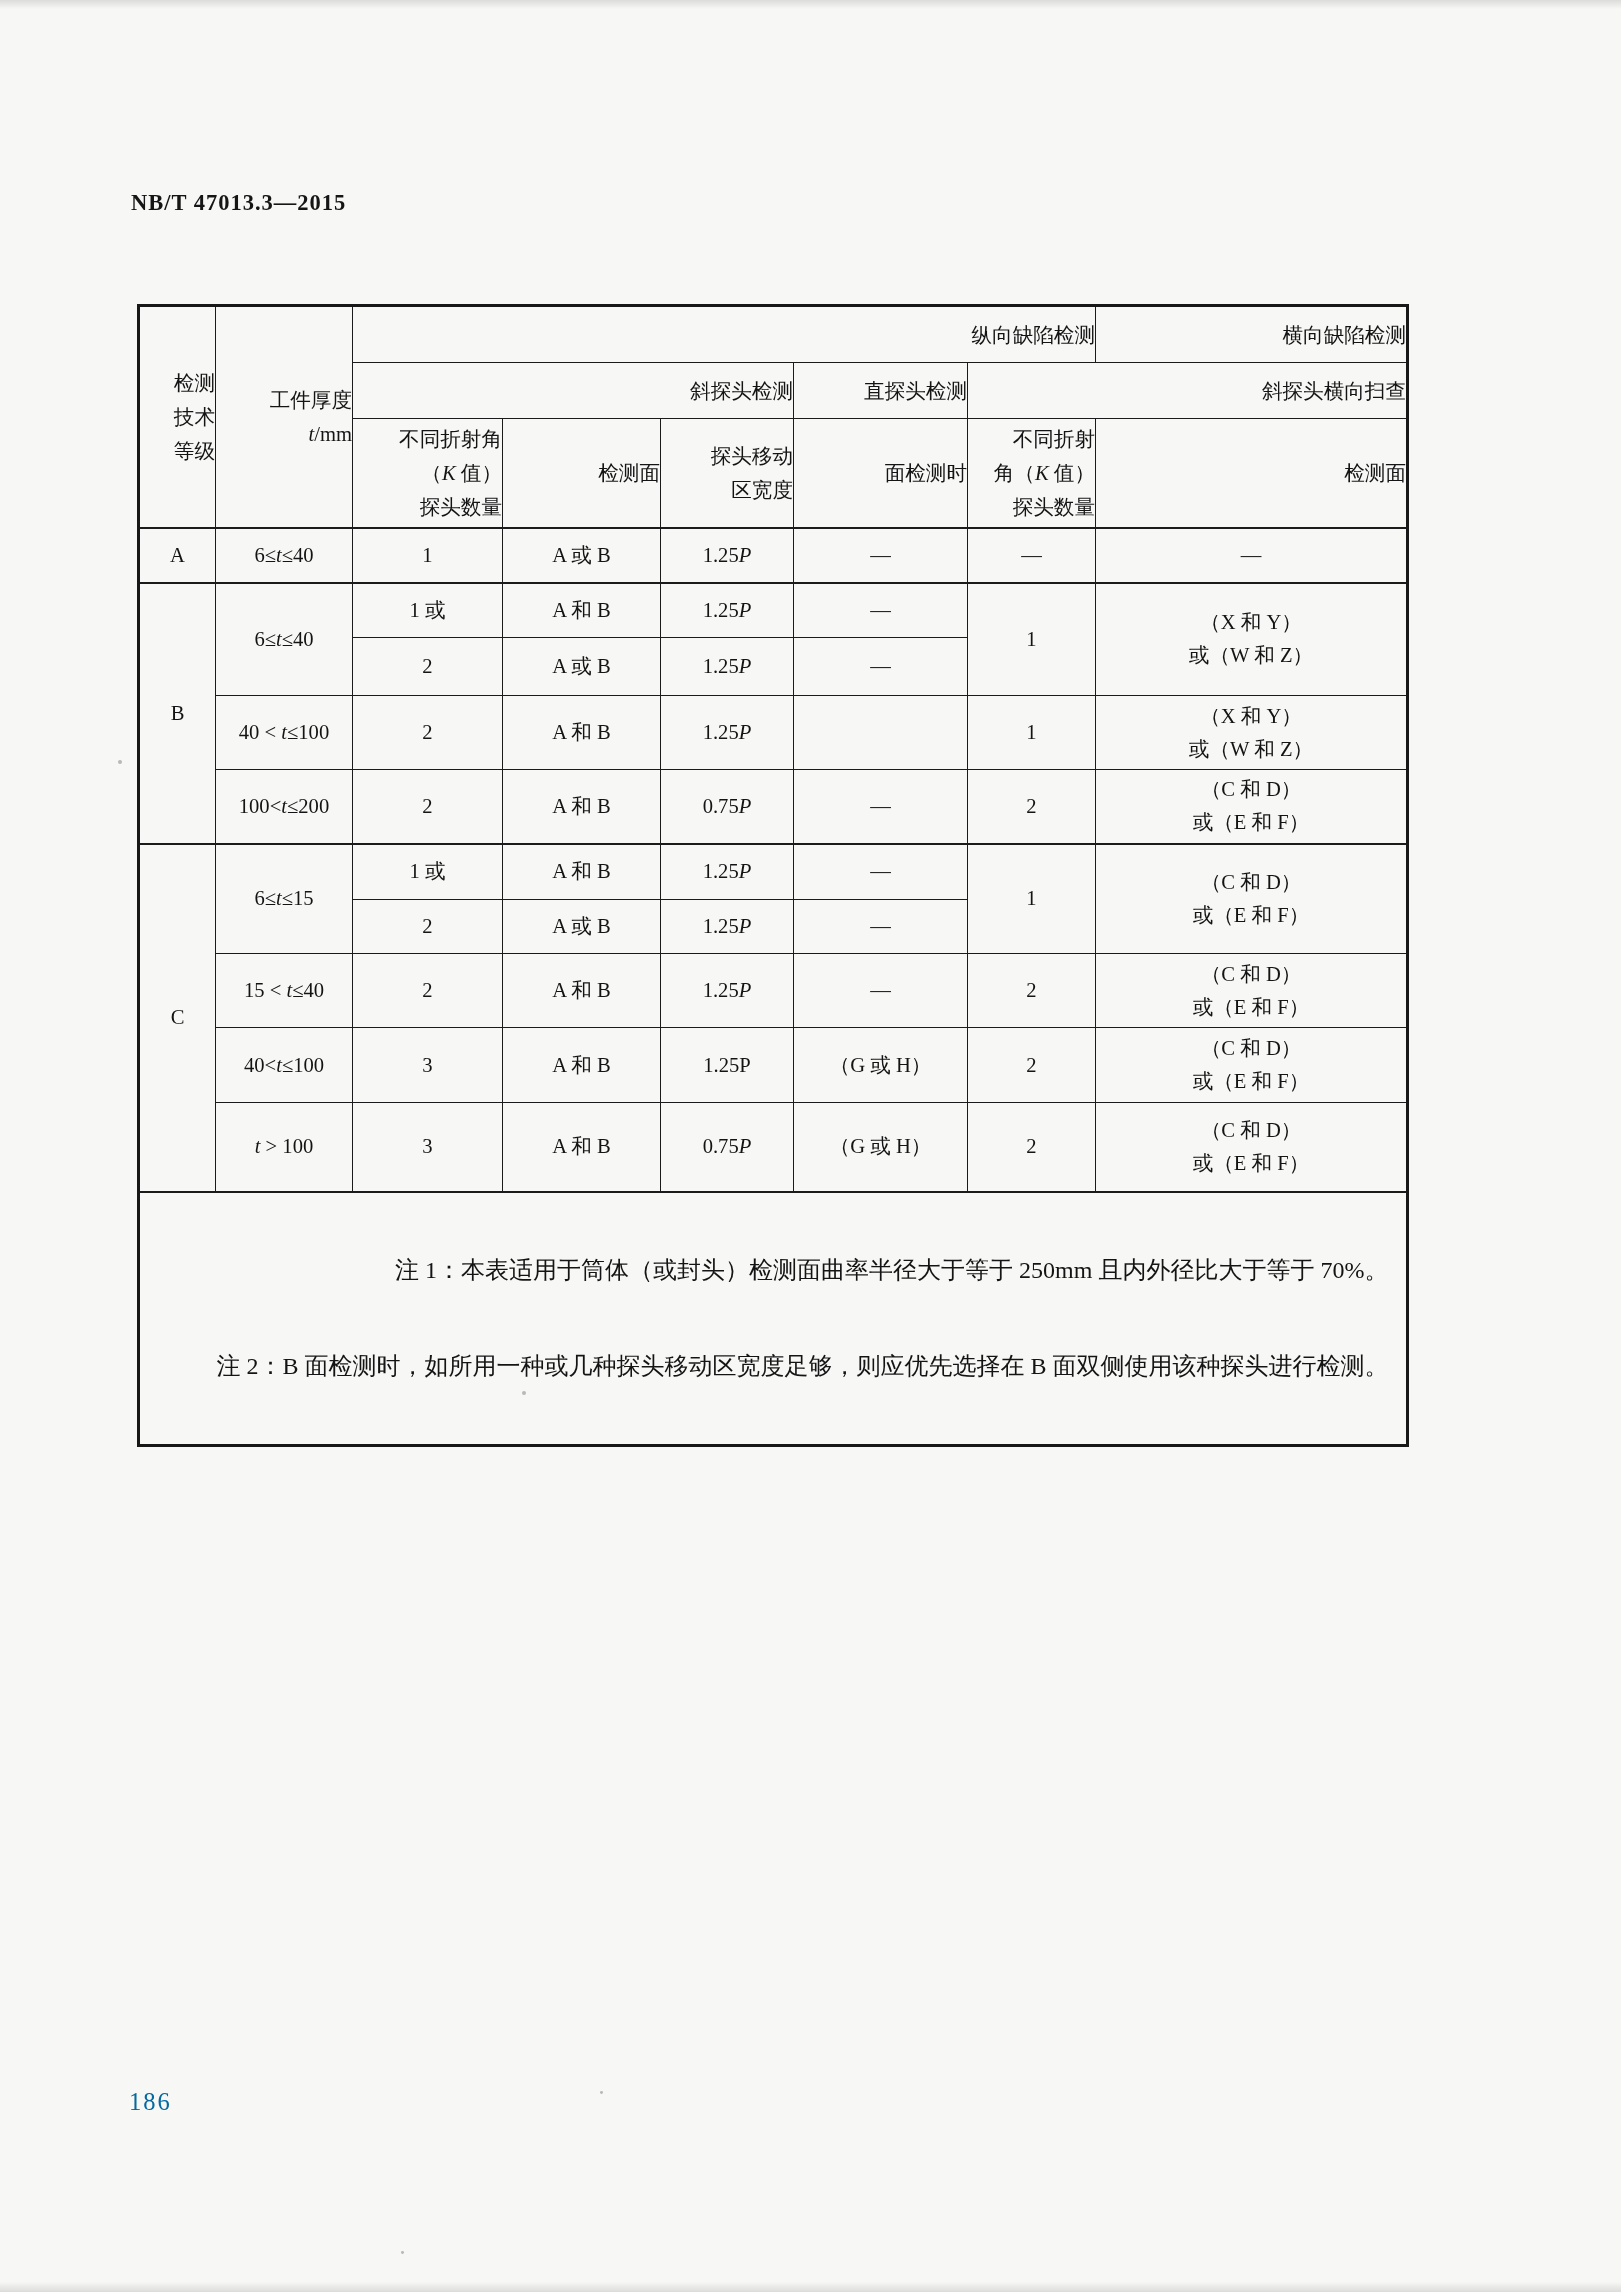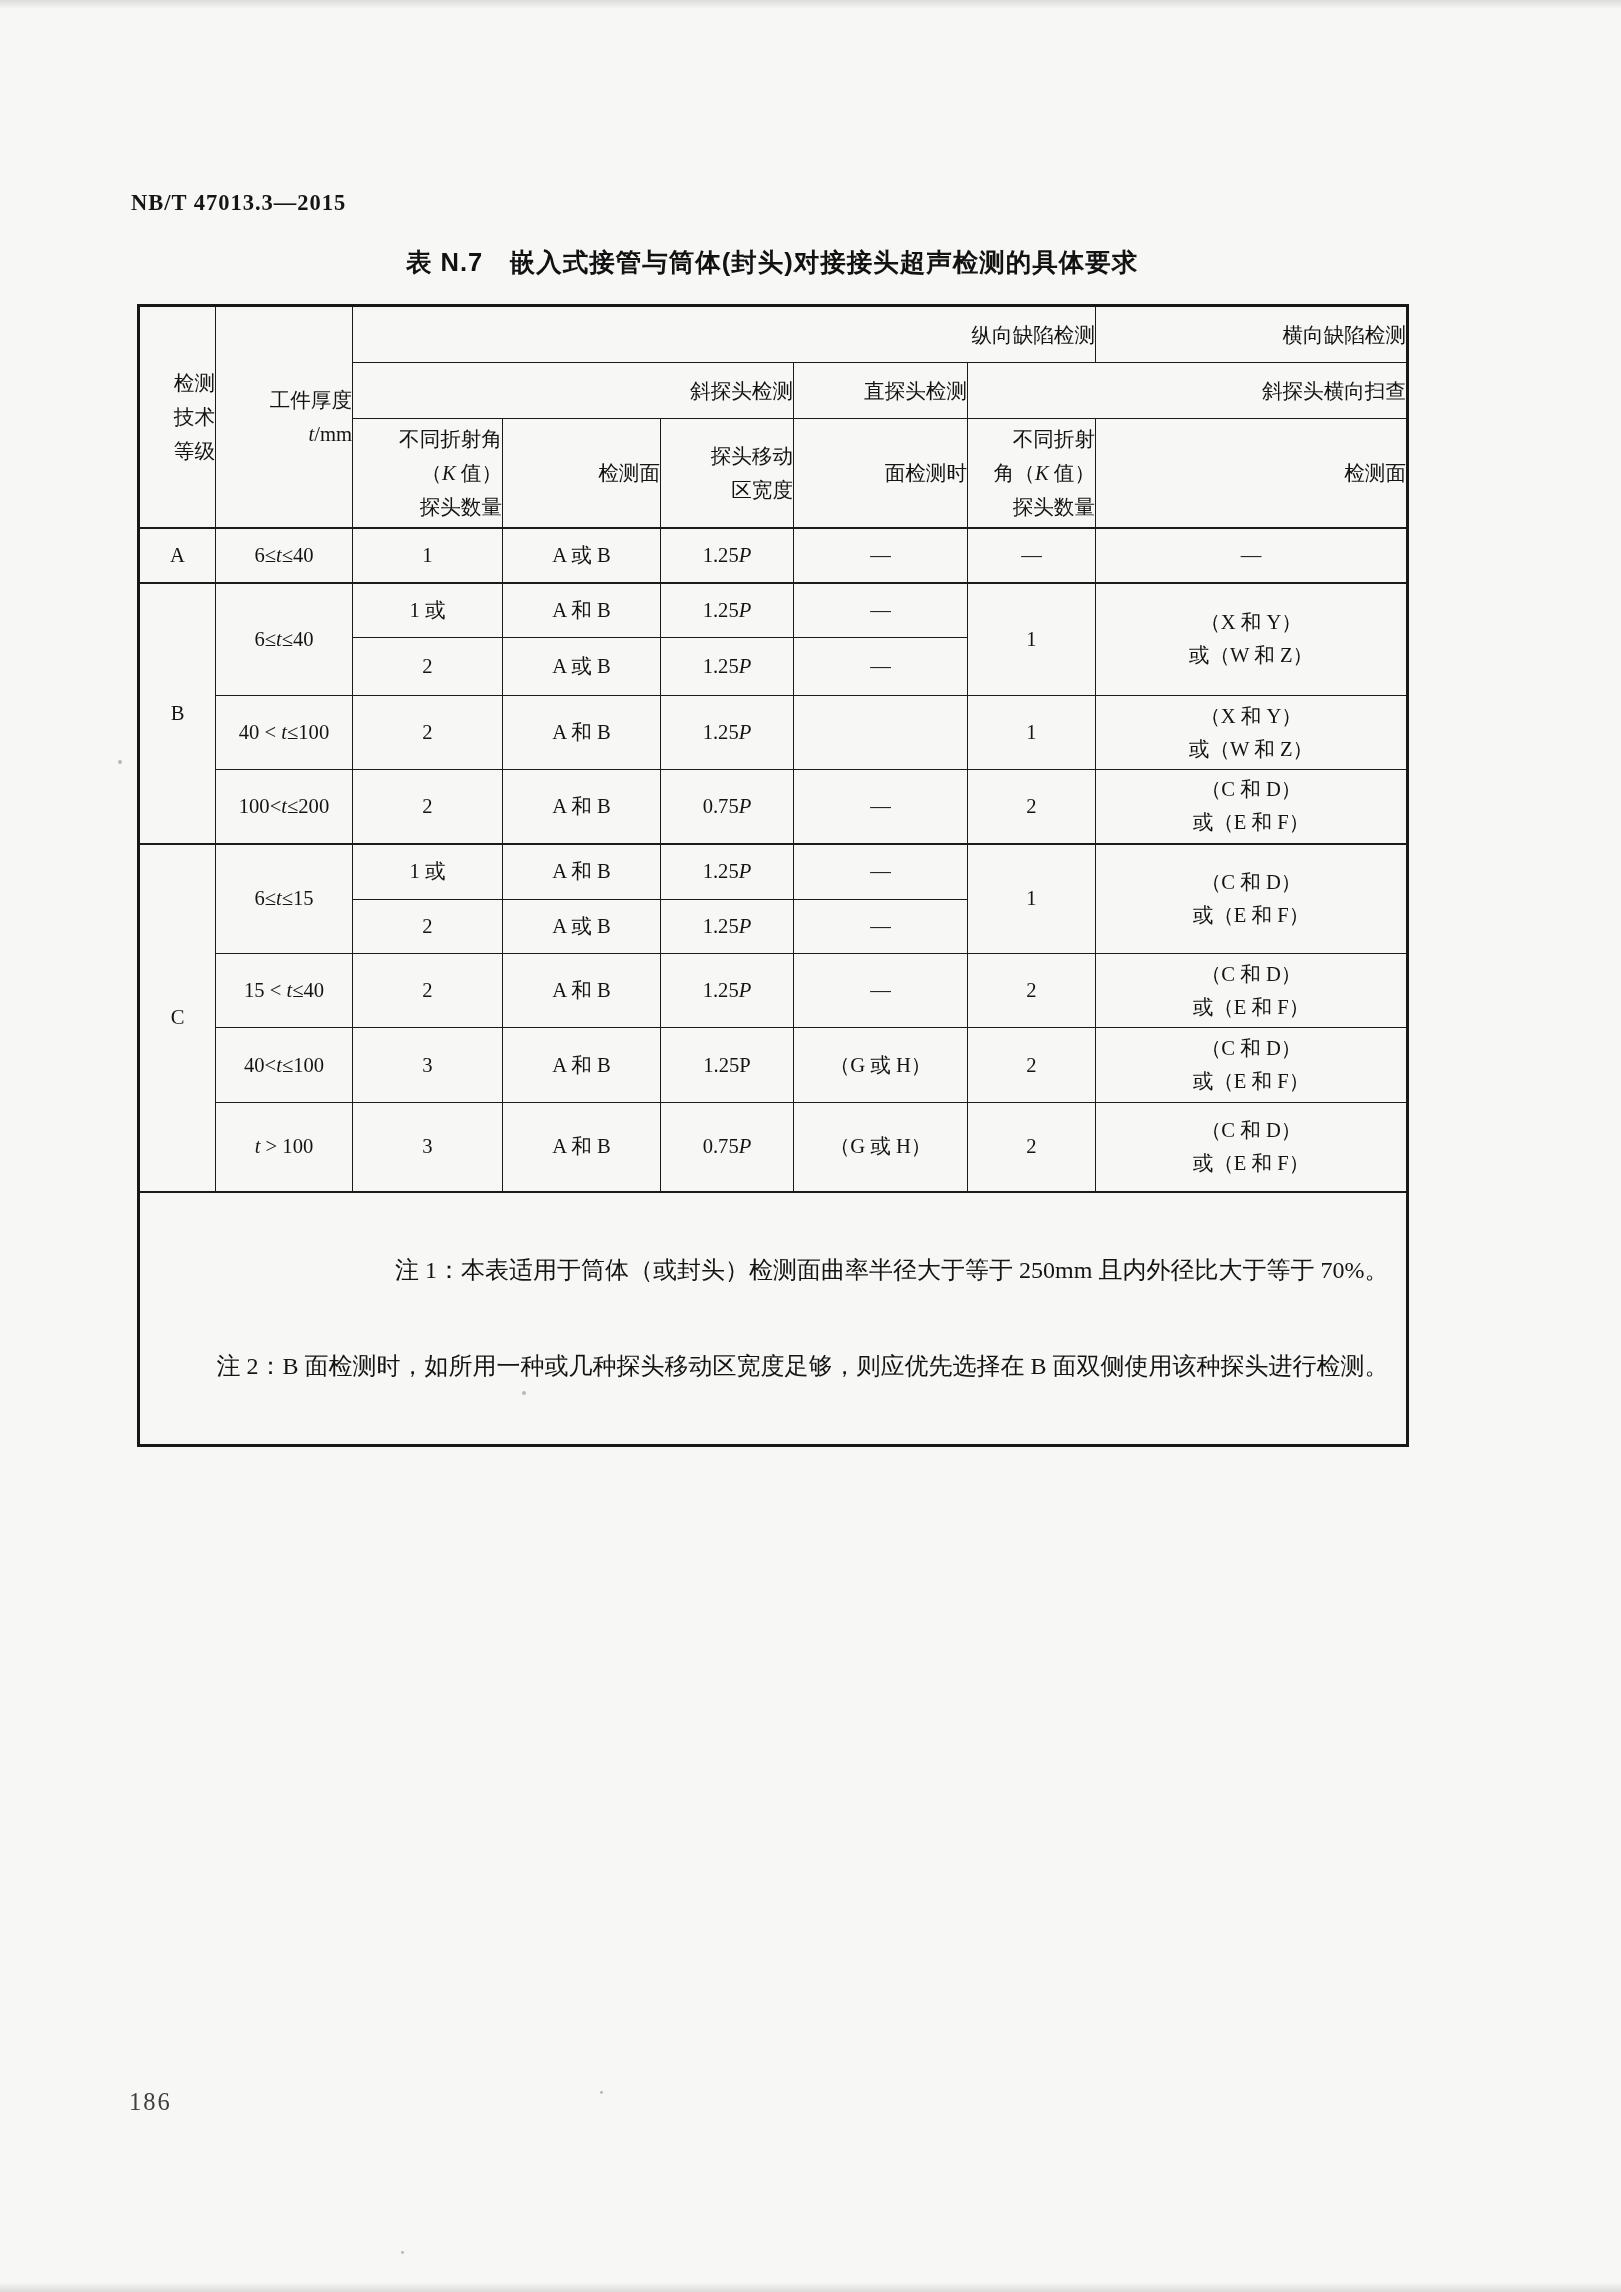--- a/index.html
+++ b/index.html
@@ -51,38 +51,37 @@
   tr.rnotes{height:117px}
   .mid-top{border-top-width:2.2px !important;}
   .sec-top{border-top-width:2.9px !important;}
   td.notes-cell{
     text-align:right;vertical-align:middle;
     padding:5.9px 17.6px 5.9px 32px;
     line-height:48px;font-size:24px;
   }
   .page-number{
     position:absolute;left:129px;top:2088px;
-    font-size:24.5px;letter-spacing:2px;color:#404040;
+    font-size:24.5px;letter-spacing:2px;color:#0369a1;
   }
   .speck{position:absolute;border-radius:50%;background:rgba(40,40,40,0.30);}
   .speck.s1{left:118px;top:760px;width:3.9px;height:3.9px;}
   .speck.s2{left:522px;top:1391px;width:3.9px;height:3.9px;}
   .speck.s3{left:600px;top:2091px;width:2.9px;height:2.9px;}
   .speck.s4{left:401px;top:2251px;width:2.9px;height:2.9px;}
 </style>
 </head>
 <body>
 
 <div class="page">
 
   <div class="scan-edge-top"></div>
 
   <div class="doc-number">NB/T 47013.3—2015</div>
 
-  <div class="table-title">表 N.7　嵌入式接管与筒体(封头)对接接头超声检测的具体要求</div>
 
   <table class="doc-table">
     <colgroup>
       <col style="width:77px">
         <col style="width:137px">
         <col style="width:150px">
         <col style="width:158px">
       <col style="width:133px">
         <col style="width:174px">
         <col style="width:128px">

